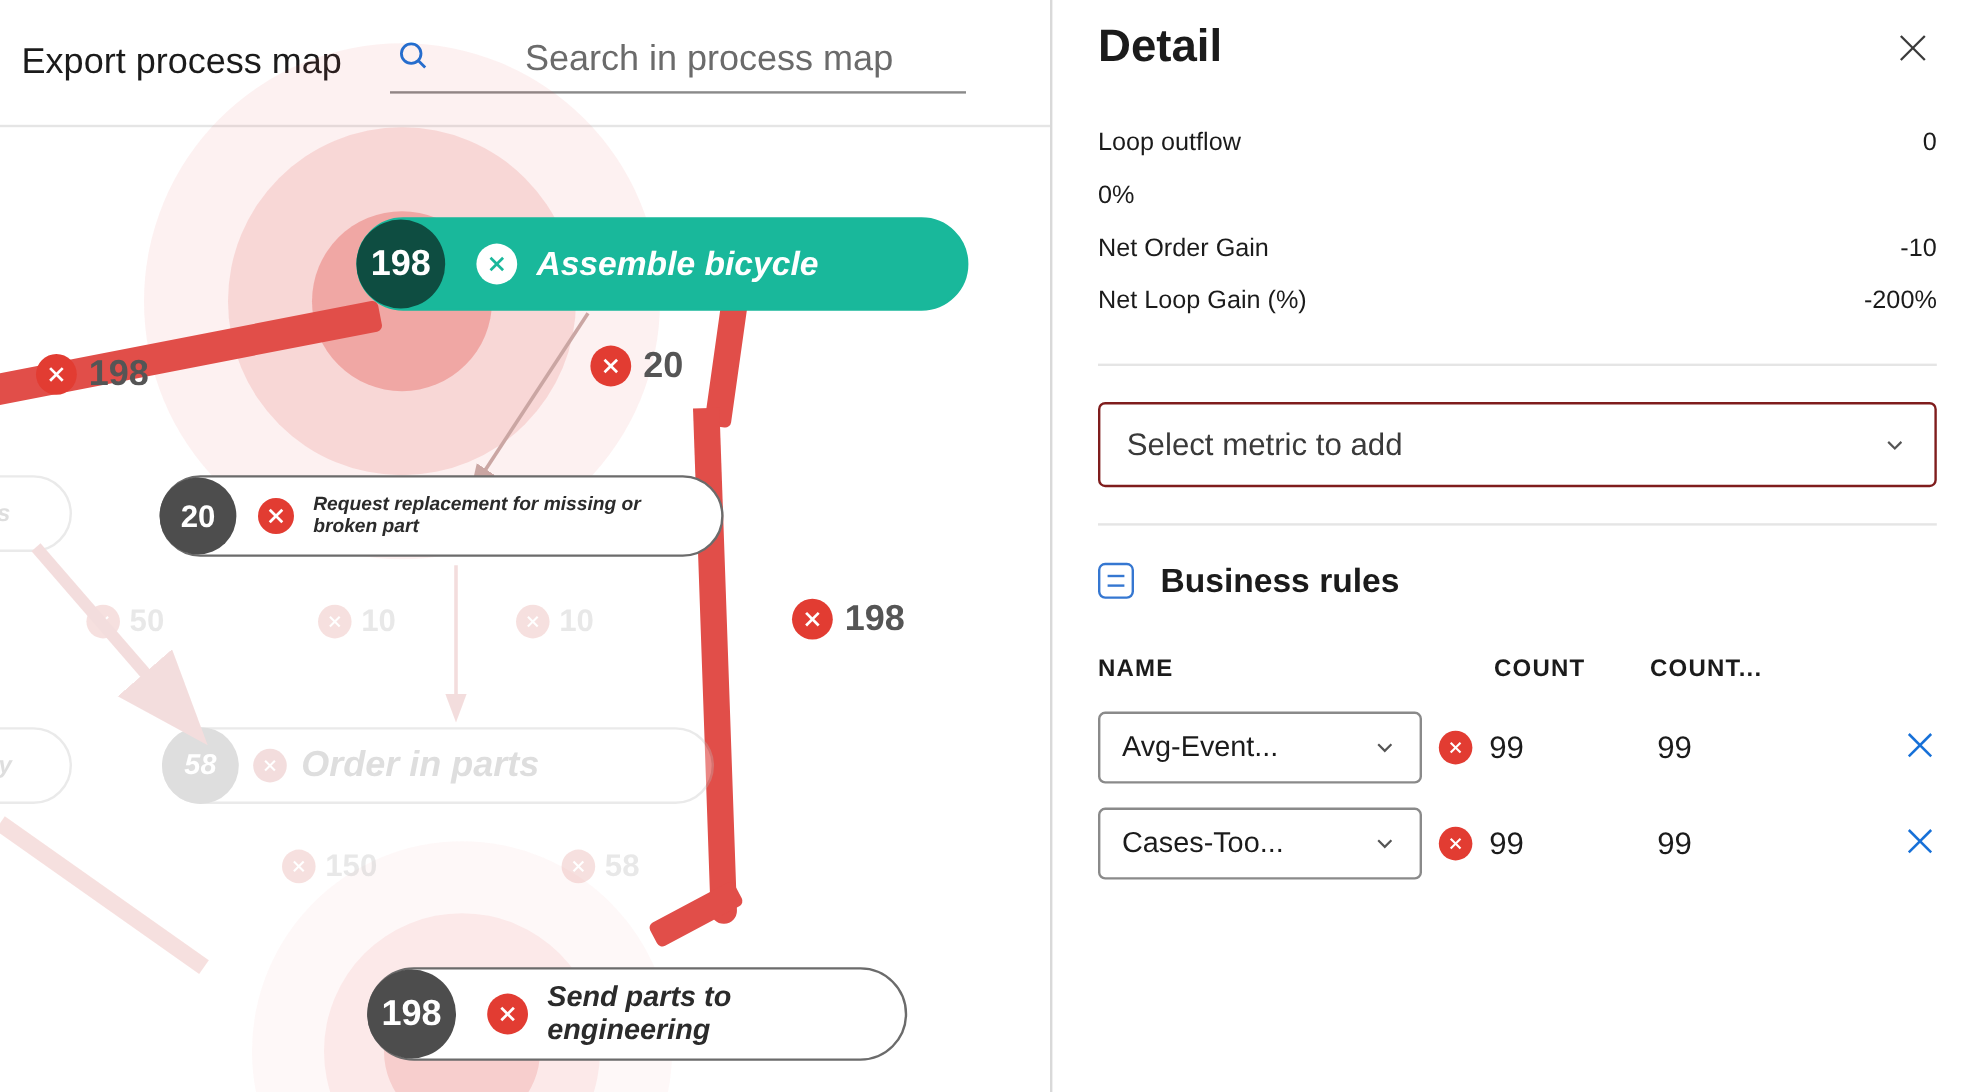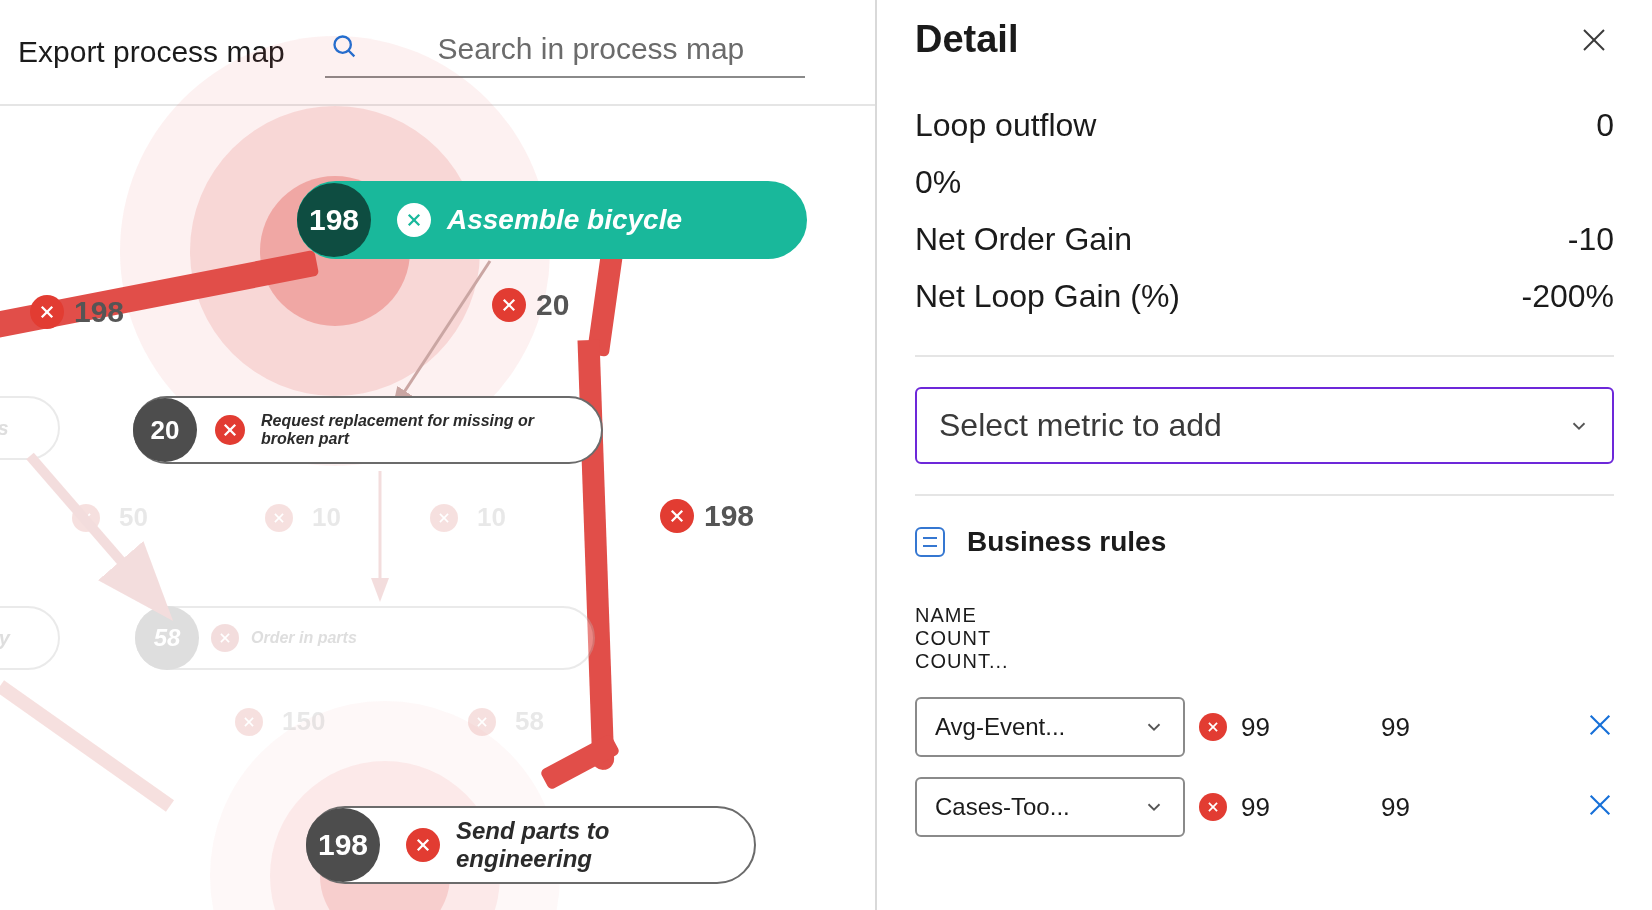--- a/index.html
+++ b/index.html
@@ -134,44 +134,44 @@
       display: inline-flex; align-items: center; justify-content: center;
     }
     .edge-label .xbadge svg { width: 18px; height: 18px; }
     
     .thin-arrow { position: absolute; }
     
     .detail-header { display: flex; align-items: center; justify-content: space-between; margin-bottom: 36px; }
     .detail-title { font-size: 38px; font-weight: 700; }
     .close-btn { width: 40px; height: 40px; display: flex; align-items: center; justify-content: center; cursor: pointer; color: #3a3a3a; }
     .close-btn svg { width: 30px; height: 30px; }
-    .kv-row { display: flex; justify-content: space-between; font-size: 32px; padding: 10px 0; text-align: right; }
+    .kv-row { display: flex; justify-content: space-between; font-size: 21px; padding: 10px 0; text-align: right; }
     .kv-row .k { color: #1b1b1b; }
     .kv-row .v { color: #1b1b1b; }
     .sep { border-top: 2px solid #e5e5e5; margin: 30px 0; }
     .section-head { display: flex; align-items: center; gap: 22px; font-size: 28px; font-weight: 700; margin-bottom: 30px; }
     .fx-icon { font-family: "Segoe UI", serif; font-style: italic; color: #6b37b3; font-size: 28px; font-weight: 600;}
     .br-icon { width: 30px; height: 30px; border: 2px solid #3577d1; border-radius: 6px; position: relative; }
     .br-icon::before, .br-icon::after { content: ""; position: absolute; left: 6px; right: 6px; height: 2px; background: #3577d1; }
     .br-icon::before { top: 8px; }
     .br-icon::after { top: 16px; }
     .select-box {
       width: 100%;
-      border: 2px solid #6d28d9;
+      border: 2px solid #7f1d1d;
       border-radius: 6px;
       padding: 18px 22px;
-      font-size: 32px;
+      font-size: 26px;
       color: #3a3a3a;
       display: flex;
       justify-content: space-between;
       align-items: center;
       cursor: pointer;
     }
     .chev { width: 22px; height: 22px; }
-    .rules-head { display: flex; font-size: 20px; font-weight: 400; letter-spacing: 1px; color: #1b1b1b; margin-top: 46px; margin-bottom: 24px; flex-direction: column; }
+    .rules-head { display: flex; font-size: 20px; font-weight: 700; letter-spacing: 1px; color: #1b1b1b; margin-top: 46px; margin-bottom: 24px; }
     .rules-head .c1 { width: 330px; }
     .rules-head .c2 { width: 130px; }
     .rules-head .c3 { width: 120px; }
     .rule-row { display: flex; align-items: center; gap: 14px; margin-bottom: 20px; }
     .rule-select {
       width: 270px; border: 2px solid #8a8a8a; border-radius: 6px;
       padding: 14px 18px; font-size: 24px; display: flex; justify-content: space-between; align-items: center; cursor: pointer;
     }
     .rule-xbadge { width: 28px; height: 28px; border-radius: 50%; background: #e23c32; color: #fff; display: inline-flex; align-items: center; justify-content: center; flex-shrink: 0; }
     .rule-xbadge svg { width: 14px; height: 14px; }
@@ -180,21 +180,21 @@
     .rule-del svg { width: 28px; height: 28px; }
     
     .fnode {
       position: absolute; display: flex; align-items: center; background: #fff;
       border: 2px solid #bfbfbf; border-radius: 999px; height: 64px; padding-right: 24px;
       color: #9a9a9a; font-style: italic; font-weight: 600;
     }
     .fnode .fb { width: 64px; height: 64px; border-radius: 50%; background: #9a9a9a; color: #fff; display: flex; align-items: center; justify-content: center; font-size: 24px; font-weight: 700; margin-left: -2px;}
     .fnode .fx { width: 28px; height: 28px; border-radius: 50%; background: #d99; color: #fff; display: inline-flex; align-items: center; justify-content: center; margin: 0 12px;}
     .fnode .fx svg { width: 14px; height: 14px; }
-    .flabel { position: absolute; display: flex; align-items: center; gap: 19px; font-size: 26px; font-weight: 600; color: #b9b9b9; }
+    .flabel { position: absolute; display: flex; align-items: center; gap: 8px; font-size: 26px; font-weight: 600; color: #b9b9b9; }
     .flabel .fx2 { width: 28px; height: 28px; border-radius: 50%; background: #e6a19d; color: #fff; display: inline-flex; align-items: center; justify-content: center; }
     .flabel .fx2 svg { width: 14px; height: 14px; }
     .fthin-arrow { position: absolute; }
   </style>
 </head>
 <body>
 
 <div class="app">
   <div class="left-pane">
     <div class="topbar">
@@ -311,21 +311,21 @@
         </div>
 
         <div class="fnode" style="left:135px; top:500px; width:460px;">
           <div class="fb">58</div>
           <span class="fx">
               <svg viewBox="0 0 24 24" stroke="currentColor" stroke-width="3" fill="none">
                 <line x1="5" y1="5" x2="19" y2="19"></line>
                 <line x1="19" y1="5" x2="5" y2="19"></line>
               </svg>
             </span>
-          <span style="font-size:16px;">Order in parts</span>
+          <span style="font-size:30px;">Order in parts</span>
         </div>
 
         <div class="flabel" style="left:72px; top:396px;">
             <span class="fx2">
               <svg viewBox="0 0 24 24" stroke="currentColor" stroke-width="3" fill="none">
                 <line x1="5" y1="5" x2="19" y2="19"></line>
                 <line x1="19" y1="5" x2="5" y2="19"></line>
               </svg>
             </span>
             <span>50</span>

